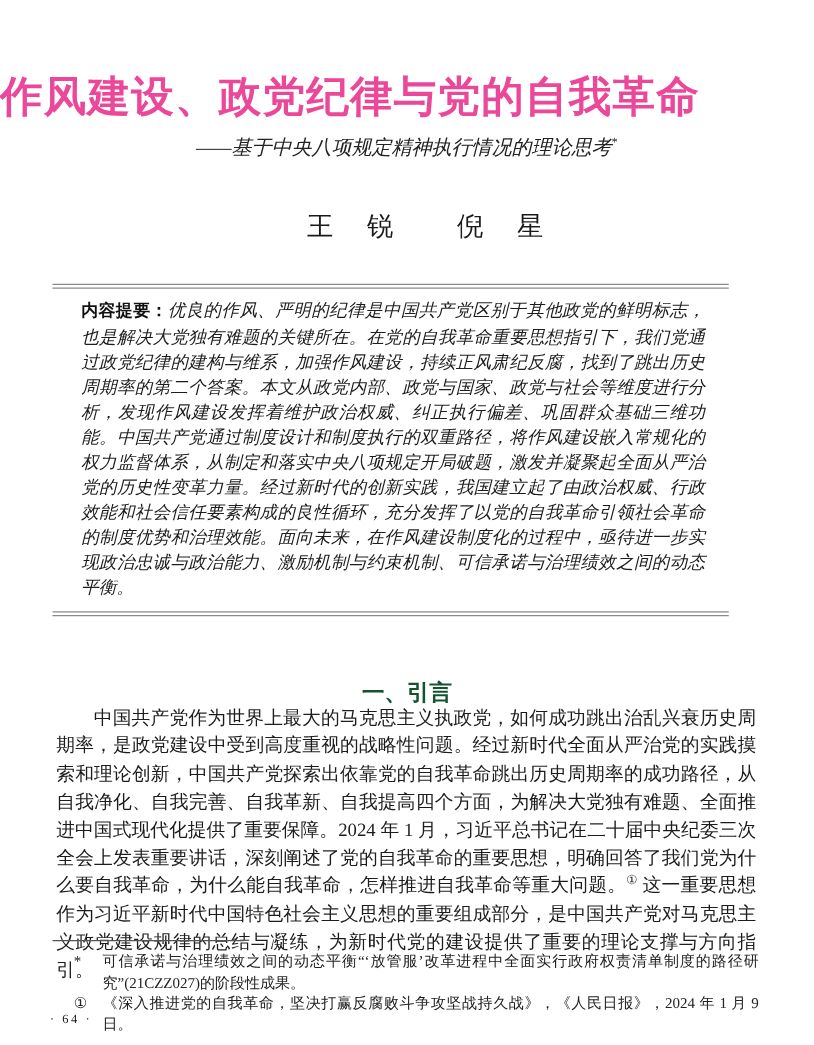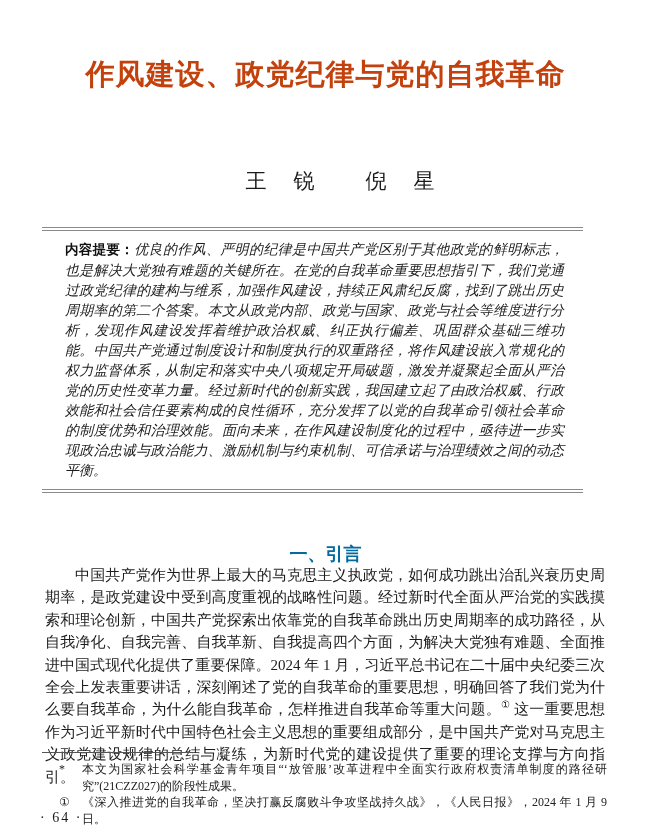--- a/index.html
+++ b/index.html
@@ -8,22 +8,22 @@
     background: #ffffff;
     color: #1c1c1c;
     font-family: "Liberation Serif", serif;
     position: relative;
     overflow: hidden;
   }
   .page { position: absolute; inset: 0; }
 
   .title {
     position: absolute; top: 55px; left: 0; width: 100%;
-    text-align: center; font-size: 29px; font-weight: 700;
-    letter-spacing: 1px; color: #c2410c;
+    text-align: left; font-size: 34px; font-weight: 700;
+    letter-spacing: 1px; color: #ec4899;
   }
   .subtitle {
     position: absolute; top: 108px; left: 0; width: 100%;
     text-align: center; font-size: 16px; font-style: italic; color: #222;
   }
   .subtitle .note-marker { font-size: 10px; font-style: normal; vertical-align: super; }
   .authors {
     position: absolute; top: 167px; left: 16px; width: 100%;
     text-align: center; font-size: 21px; letter-spacing: 3px; color: #1a1a1a;
   }
@@ -41,21 +41,21 @@
   .inline-label {
     font-style: normal; font-weight: 700;
     font-family: Liberation Mono, monospace;
     font-size: 13.5px; color: #111;
   }
   .keywords-line { margin-top: 0; }
 
   .section-heading {
     position: absolute; top: 542px; left: 0; width: 100%;
     text-align: center; font-size: 18px; font-weight: 700;
-    font-family: "Liberation Sans", sans-serif; color: #0369a1;
+    font-family: "Liberation Sans", sans-serif; color: #14532d;
   }
 
   .intro {
     position: absolute; top: 564px; left: 45px; width: 560px;
     font-size: 15px; line-height: 22.4px; text-align: justify;
     text-indent: 2em; color: #1c1c1c;
   }
   .fn-ref { font-size: 10px; vertical-align: super; line-height: 0; }
 
   .footnote-divider {
@@ -65,47 +65,50 @@
   .footnotes {
     position: absolute; top: 761px; left: 45px; width: 562px;
     font-size: 12px; line-height: 16.5px; color: #222;
   }
   .footnote { display: flex; align-items: flex-start; }
   .fn-marker { flex: 0 0 23px; margin-left: 14px; }
   .fn-text { flex: 1; text-align: justify; }
 
   .page-number {
     position: absolute; top: 810px; left: 40px;
-    font-size: 14px; letter-spacing: 2px; color: #1a1a1a;
+    font-size: 10px; letter-spacing: 2px; color: #1a1a1a;
   }
 </style>
 </head>
 <body>
 
 <div class="page">
 
   <h1 class="title">作风建设、政党纪律与党的自我革命</h1>
 
+  <div class="subtitle">
+    <span>——基于中央八项规定精神执行情况的理论思考</span><span class="note-marker">*</span>
+  </div>
 
   <div class="authors">王　锐　　倪　星</div>
 
   <div class="abstract">
     <p class="abstract-text"><span class="inline-label">内容提要：</span><span>优良的作风、严明的纪律是中国共产党区别于其他政党的鲜明标志，也是解决大党独有难题的关键所在。在党的自我革命重要思想指引下，我们党通过政党纪律的建构与维系，加强作风建设，持续正风肃纪反腐，找到了跳出历史周期率的第二个答案。本文从政党内部、政党与国家、政党与社会等维度进行分析，发现作风建设发挥着维护政治权威、纠正执行偏差、巩固群众基础三维功能。中国共产党通过制度设计和制度执行的双重路径，将作风建设嵌入常规化的权力监督体系，从制定和落实中央八项规定开局破题，激发并凝聚起全面从严治党的历史性变革力量。经过新时代的创新实践，我国建立起了由政治权威、行政效能和社会信任要素构成的良性循环，充分发挥了以党的自我革命引领社会革命的制度优势和治理效能。面向未来，在作风建设制度化的过程中，亟待进一步实现政治忠诚与政治能力、激励机制与约束机制、可信承诺与治理绩效之间的动态平衡。</span></p>
   </div>
 
   <h2 class="section-heading">一、引言</h2>
 
   <p class="intro"><span>中国共产党作为世界上最大的马克思主义执政党，如何成功跳出治乱兴衰历史周期率，是政党建设中受到高度重视的战略性问题。经过新时代全面从严治党的实践摸索和理论创新，中国共产党探索出依靠党的自我革命跳出历史周期率的成功路径，从自我净化、自我完善、自我革新、自我提高四个方面，为解决大党独有难题、全面推进中国式现代化提供了重要保障。2024 年 1 月，习近平总书记在二十届中央纪委三次全会上发表重要讲话，深刻阐述了党的自我革命的重要思想，明确回答了我们党为什么要自我革命，为什么能自我革命，怎样推进自我革命等重大问题。</span><span class="fn-ref">①</span><span> 这一重要思想作为习近平新时代中国特色社会主义思想的重要组成部分，是中国共产党对马克思主义政党建设规律的总结与凝练，为新时代党的建设提供了重要的理论支撑与方向指引。</span></p>
 
   <div class="footnote-divider"></div>
 
   <div class="footnotes">
     <div class="footnote">
       <span class="fn-marker">*</span>
-      <span class="fn-text">本文为国家社会科学基金青年项目“‘放管服’改革进程中全面实行政府权责清单制度的路径研究”(21CZZ027)的阶段性成果。</span>
+      <span class="fn-text">可信承诺与治理绩效之间的动态平衡“‘放管服’改革进程中全面实行政府权责清单制度的路径研究”(21CZZ027)的阶段性成果。</span>
     </div>
     <div class="footnote">
       <span class="fn-marker">①</span>
       <span class="fn-text">《深入推进党的自我革命，坚决打赢反腐败斗争攻坚战持久战》，《人民日报》，2024 年 1 月 9 日。</span>
     </div>
   </div>
 
   <div class="page-number">· 64 ·</div>
 
 </div>

